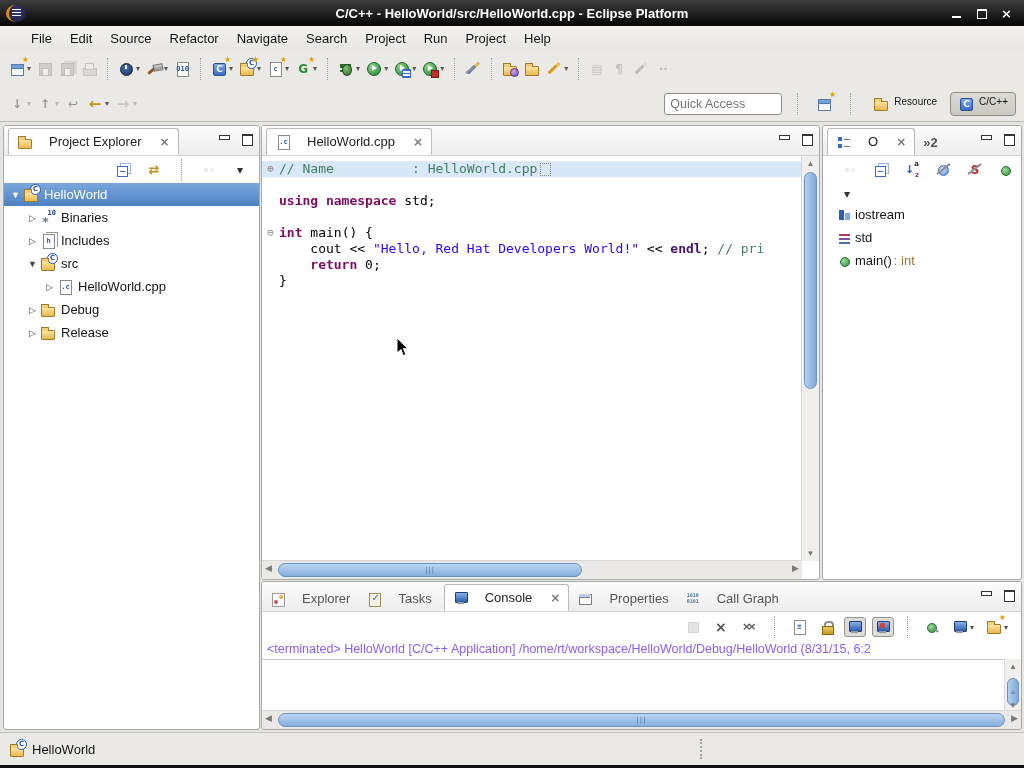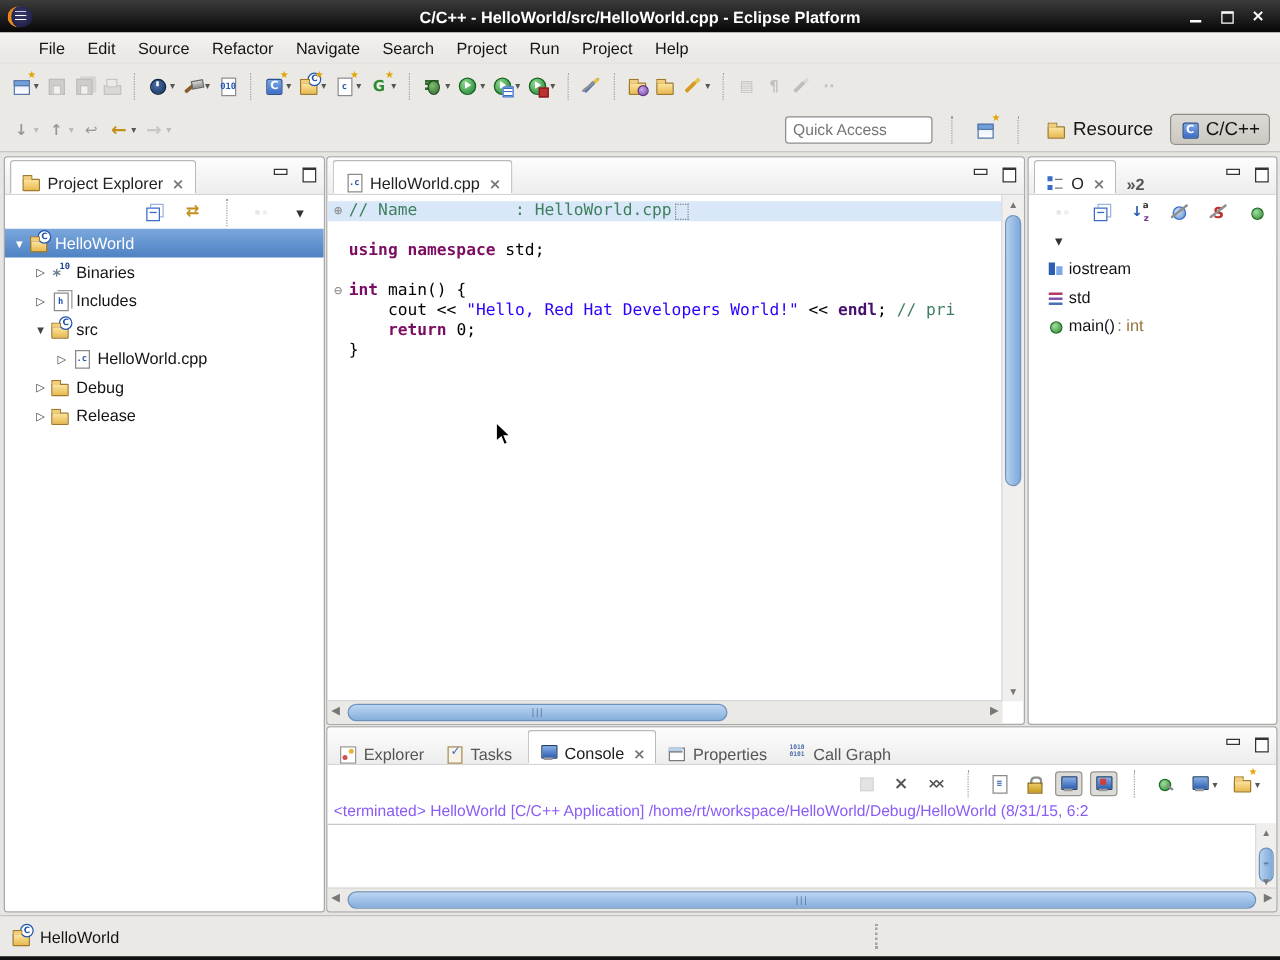--- a/index.html
+++ b/index.html
@@ -124,33 +124,33 @@
   .b-incl::after{content:"";position:absolute;left:8px;top:6px;width:5px;height:7px;background:#7FA8E8}
   .b-ns::before{content:"";position:absolute;left:2px;top:4px;width:11px;height:2px;background:#B03A6A;
     box-shadow:0 4px 0 #8052A8,0 8px 0 #4B6FB5}
   .b-outl::before{content:"";position:absolute;left:2px;top:3px;width:4px;height:4px;background:#3A6BC8;box-shadow:0 7px 0 #3A6BC8}
   .b-outl::after{content:"";position:absolute;left:8px;top:5px;width:6px;height:1px;background:#777;box-shadow:0 7px 0 #777}
 
   
   #qa-wrap{margin-left:auto;display:flex;align-items:center;gap:8px;margin-right:8px}
   #quick-access{width:106px;height:20px;border:1px solid #8f8d89;border-radius:3px;background:#fff;
     font:12.5px "Liberation Sans",sans-serif;padding:0 5px;color:#333}
-  .persp{display:flex;align-items:flex-end;gap:5px;padding:3px 7px;font-size:15px;color:#141414;border-radius:4px}
+  .persp{display:flex;align-items:flex-start;gap:5px;padding:3px 7px;font-size:10px;color:#141414;border-radius:4px}
   .persp.active{background:linear-gradient(#DDDAD5,#CBC7C1);border:1px solid #8F8D89}
 
   
   #ws{position:absolute;top:122px;left:0;right:0;height:610px;background:#E7E5E2}
   .panel{position:absolute;background:#fff;border:1px solid #A9A9A9;border-radius:3px;overflow:hidden}
   #pe{left:3px;top:3px;width:255px;height:603px}
   #ed{left:261px;top:3px;width:557px;height:453px}
   #ol{left:822px;top:3px;width:198px;height:453px}
   #co{left:261px;top:459px;width:759px;height:147px}
   .phead{height:29px;background:linear-gradient(#FDFDFD,#EDEDED);border-bottom:1px solid #D5D5D5;
     display:flex;align-items:flex-end;position:relative}
-  .tab{display:flex;align-items:flex-end;gap:5px;height:25px;padding:0 8px;font-size:13px;color:#555;white-space:nowrap}
+  .tab{display:flex;align-items:center;gap:16px;height:25px;padding:0 8px;font-size:13px;color:#555;white-space:nowrap}
   .tab.active{background:#fff;border:1px solid #B9B9B9;border-bottom-color:#fff;border-radius:3px 3px 0 0;
     margin-left:4px;color:#222}
   .close{font:bold 12px "DejaVu Sans",sans-serif;color:#777;margin-left:2px}
   .minmax{position:absolute;right:7px;top:8px;display:flex;gap:12px}
   .pbtn{width:11px;height:10px;position:relative}
   .pbtn.min::before{content:"";position:absolute;left:1px;top:1px;width:9px;height:3px;border:1px solid #333;background:#fff}
   .pbtn.max::before{content:"";position:absolute;left:1px;top:0;width:9px;height:9px;border:1px solid #333;border-top:2px solid #333;background:#fff}
   .ptools{height:27px;display:flex;align-items:center;justify-content:flex-end;gap:9px;padding-right:8px;background:#fff}
 
   

